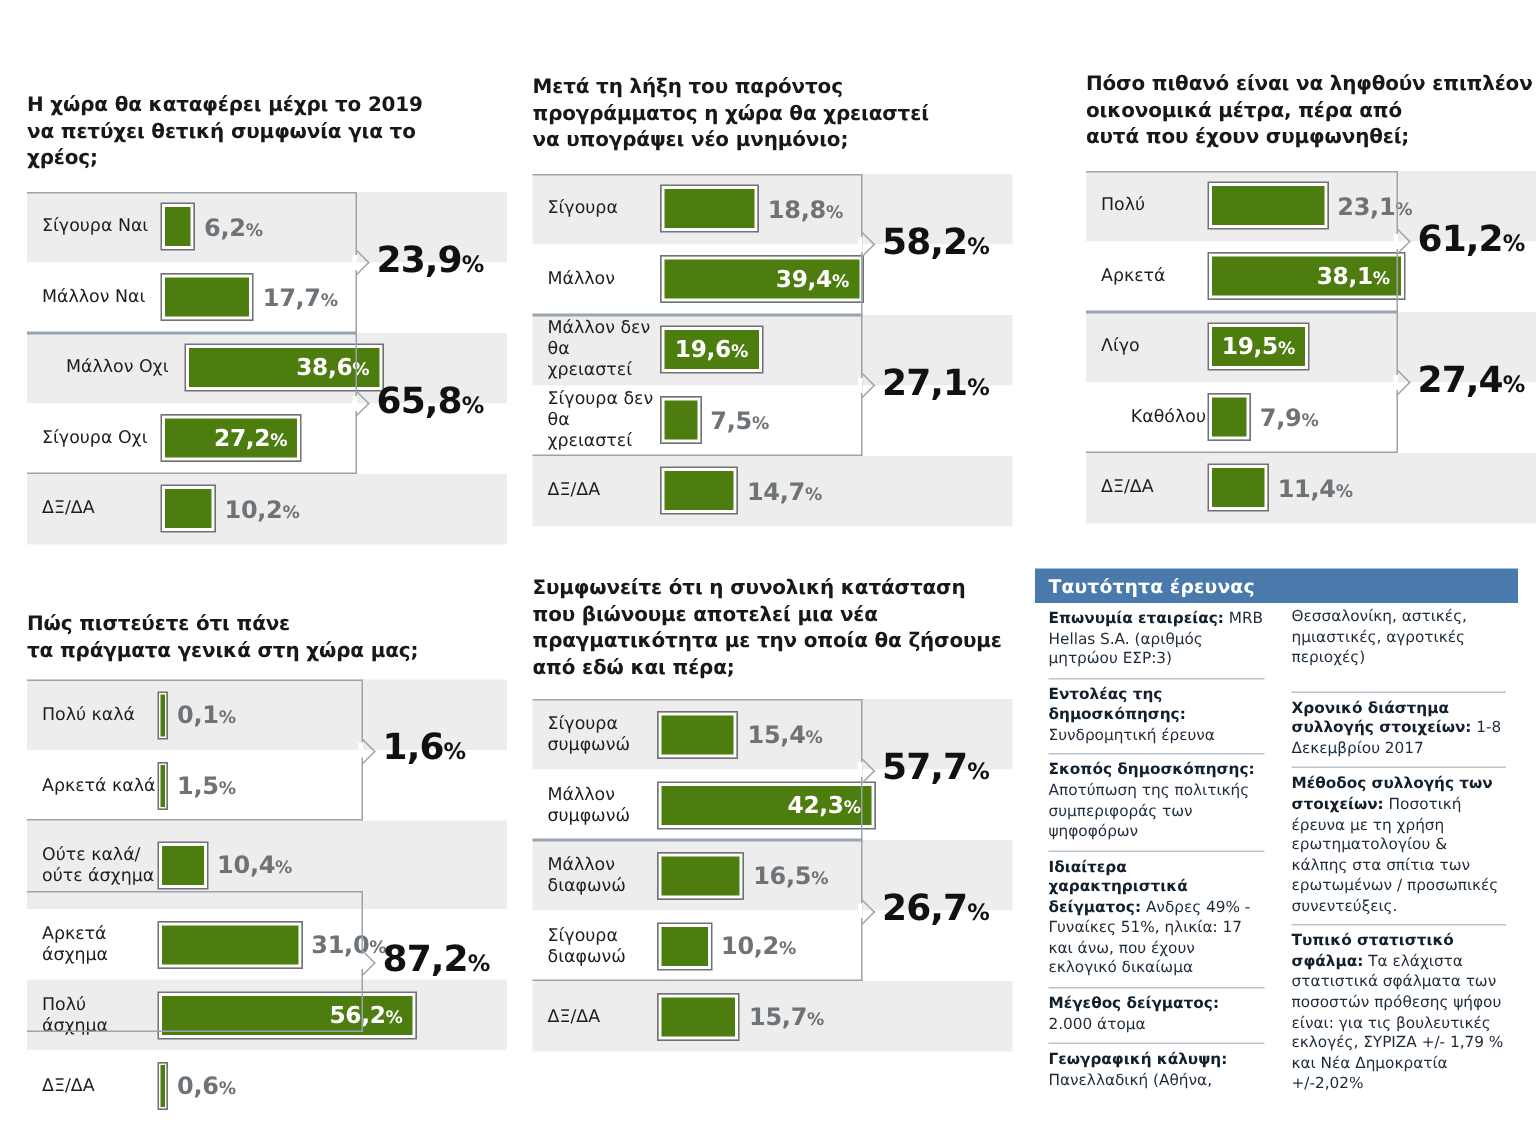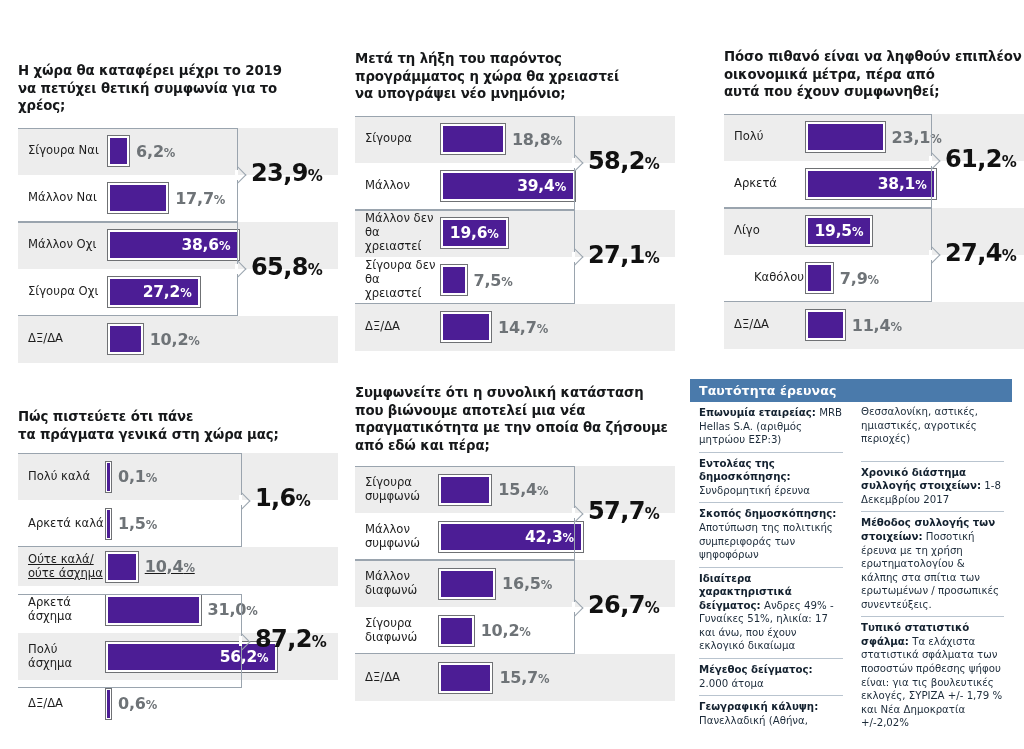--- a/index.html
+++ b/index.html
@@ -51,21 +51,21 @@
   .barwrap{
     position:relative;
     flex:1 1 auto;
     display:flex;
     align-items:center;
     height:100%;
   }
   .bar{
     position:relative;
     height:30px;
-    background:#4c1d95;
+    background:#4d7c0f;
     border:2px solid #ffffff;
     outline:1.5px solid #6f7174;
     box-sizing:border-box;
     display:flex;
     align-items:center;
     justify-content:flex-end;
     flex:0 0 auto;
   }
   .bar.thin{border-width:1px;outline-width:1px;}
   .vin{
@@ -175,21 +175,21 @@
               <span class="vout"><span>6,2</span><span class="pc">%</span></span>
             </div>
           </div>
           <div class="row plain" style="height: 47px;">
             <div class="rlabel" style="width: 88px;">Μάλλον Ναι</div>
             <div class="barwrap">
               <div class="bar" style="width: 60.18px; margin-left: 2px;"></div>
               <span class="vout"><span>17,7</span><span class="pc">%</span></span>
             </div>
           </div>
-          <div class="row shade" style="height: 47px;">
+          <div class="row shade" style="height: 47px; padding-left: 16px;">
             <div class="rlabel" style="width: 88px;">Μάλλον Οχι</div>
             <div class="barwrap">
               <div class="bar" style="width: 131.24px; margin-left: 2px;">
                 <span class="vin"><span>38,6</span><span class="pc">%</span></span>
               </div>
             </div>
           </div>
           <div class="row plain" style="height: 47px;">
             <div class="rlabel" style="width: 88px;">Σίγουρα Οχι</div>
             <div class="barwrap">
@@ -347,21 +347,21 @@
               <span class="vout"><span>0,1</span><span class="pc">%</span></span>
             </div>
           </div>
           <div class="row plain" style="height: 47px;">
             <div class="rlabel" style="width: 86px;">Αρκετά καλά</div>
             <div class="barwrap">
               <div class="bar thin" style="width: 5px; margin-left: 2px; height: 30px;"></div>
               <span class="vout"><span>1,5</span><span class="pc">%</span></span>
             </div>
           </div>
-          <div class="row shade" style="height: 39px; text-decoration: underline;">
+          <div class="row shade" style="height: 59px;">
             <div class="rlabel" style="width: 86px;">Ούτε καλά/
 ούτε άσχημα</div>
             <div class="barwrap">
               <div class="bar" style="width: 31.72px; margin-left: 2px;"></div>
               <span class="vout"><span>10,4</span><span class="pc">%</span></span>
             </div>
           </div>
           <div class="row plain" style="height: 47px;">
             <div class="rlabel" style="width: 86px;">Αρκετά
 άσχημα</div>

